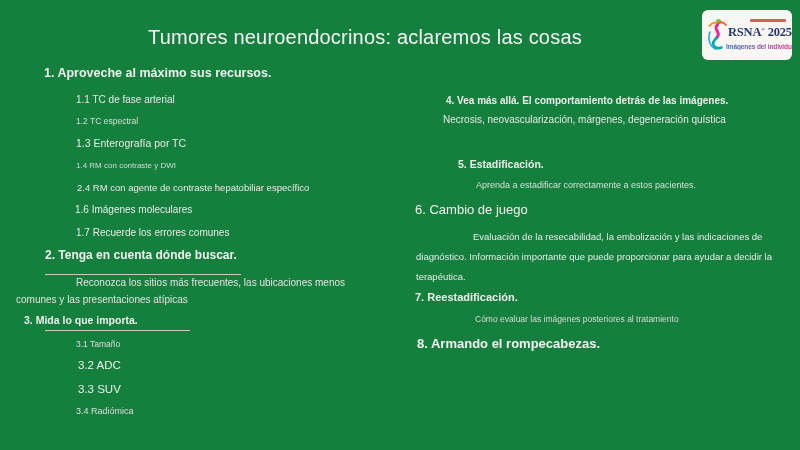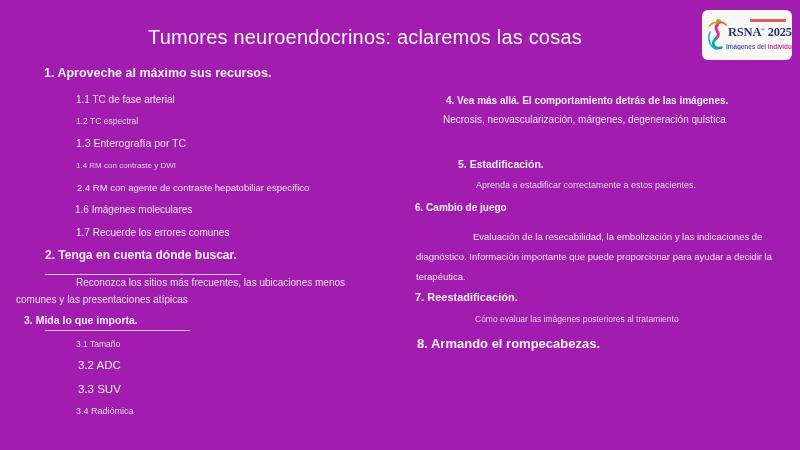--- a/index.html
+++ b/index.html
@@ -3,21 +3,21 @@
 <meta charset="utf-8">
 <style>
   html,body{margin:0;padding:0;}
   body{
     width:800px;height:450px;
     background:#0a0a0a;
     font-family:"Liberation Sans", sans-serif;
     overflow:hidden;
     position:relative;
   }
-  .slide{position:absolute;inset:0;width:800px;height:450px;background:#a21caf;}
+  .slide{position:absolute;inset:0;width:800px;height:450px;background:#15803d;}
   .abs{position:absolute;white-space:nowrap;color:#ececec;}
   .wrap{white-space:normal;}
 
   
   .title{
     left:365px;top:26px;transform:translateX(-50%);
     font-size:20px;font-weight:500;color:#f5f5f5;letter-spacing:.2px;
   }
 
   
@@ -44,21 +44,21 @@
   .i31{left:76px;top:339px;font-size:8.5px;font-weight:500;color:#dcdcdc;}
   .i32{left:78px;top:359px;font-size:11.5px;font-weight:500;color:#efefef;}
   .i33{left:78px;top:383px;font-size:11.5px;font-weight:500;color:#efefef;}
   .i34{left:76px;top:406px;font-size:9px;font-weight:500;color:#dedede;}
 
   
   .h-s4{left:446px;top:95px;font-size:10px;font-weight:600;color:#ececec;}
   .b-s4{left:443px;top:114px;font-size:10px;font-weight:500;color:#e6e6e6;text-align:right;}
   .h-s5{left:415px;top:158px;font-size:10.5px;font-weight:600;color:#ececec;padding-left:43px;}
   .b-s5{left:476px;top:180px;font-size:9px;font-weight:500;color:#dedede;}
-  .h-s6{left:415px;top:202px;font-size:10px;font-weight:700;color:#f0f0f0;}
+  .h-s6{left:415px;top:202px;font-size:13px;font-weight:400;color:#f0f0f0;}
   .b-s6{
     left:416px;top:227px;width:374px;
     font-size:9.5px;line-height:20px;font-weight:500;color:#e8e8e8;
     text-indent:57px;
   }
   .h-s7{left:415px;top:291px;font-size:11px;font-weight:600;color:#ececec;}
   .b-s7{left:475px;top:314px;font-size:8.5px;font-weight:500;color:#d8d8d8;}
   .h-s8{left:417px;top:336px;font-size:13px;font-weight:600;color:#f2f2f2;}
   .b-s8{left:475px;top:361px;font-size:10.5px;font-weight:500;color:#ececec;}
 

